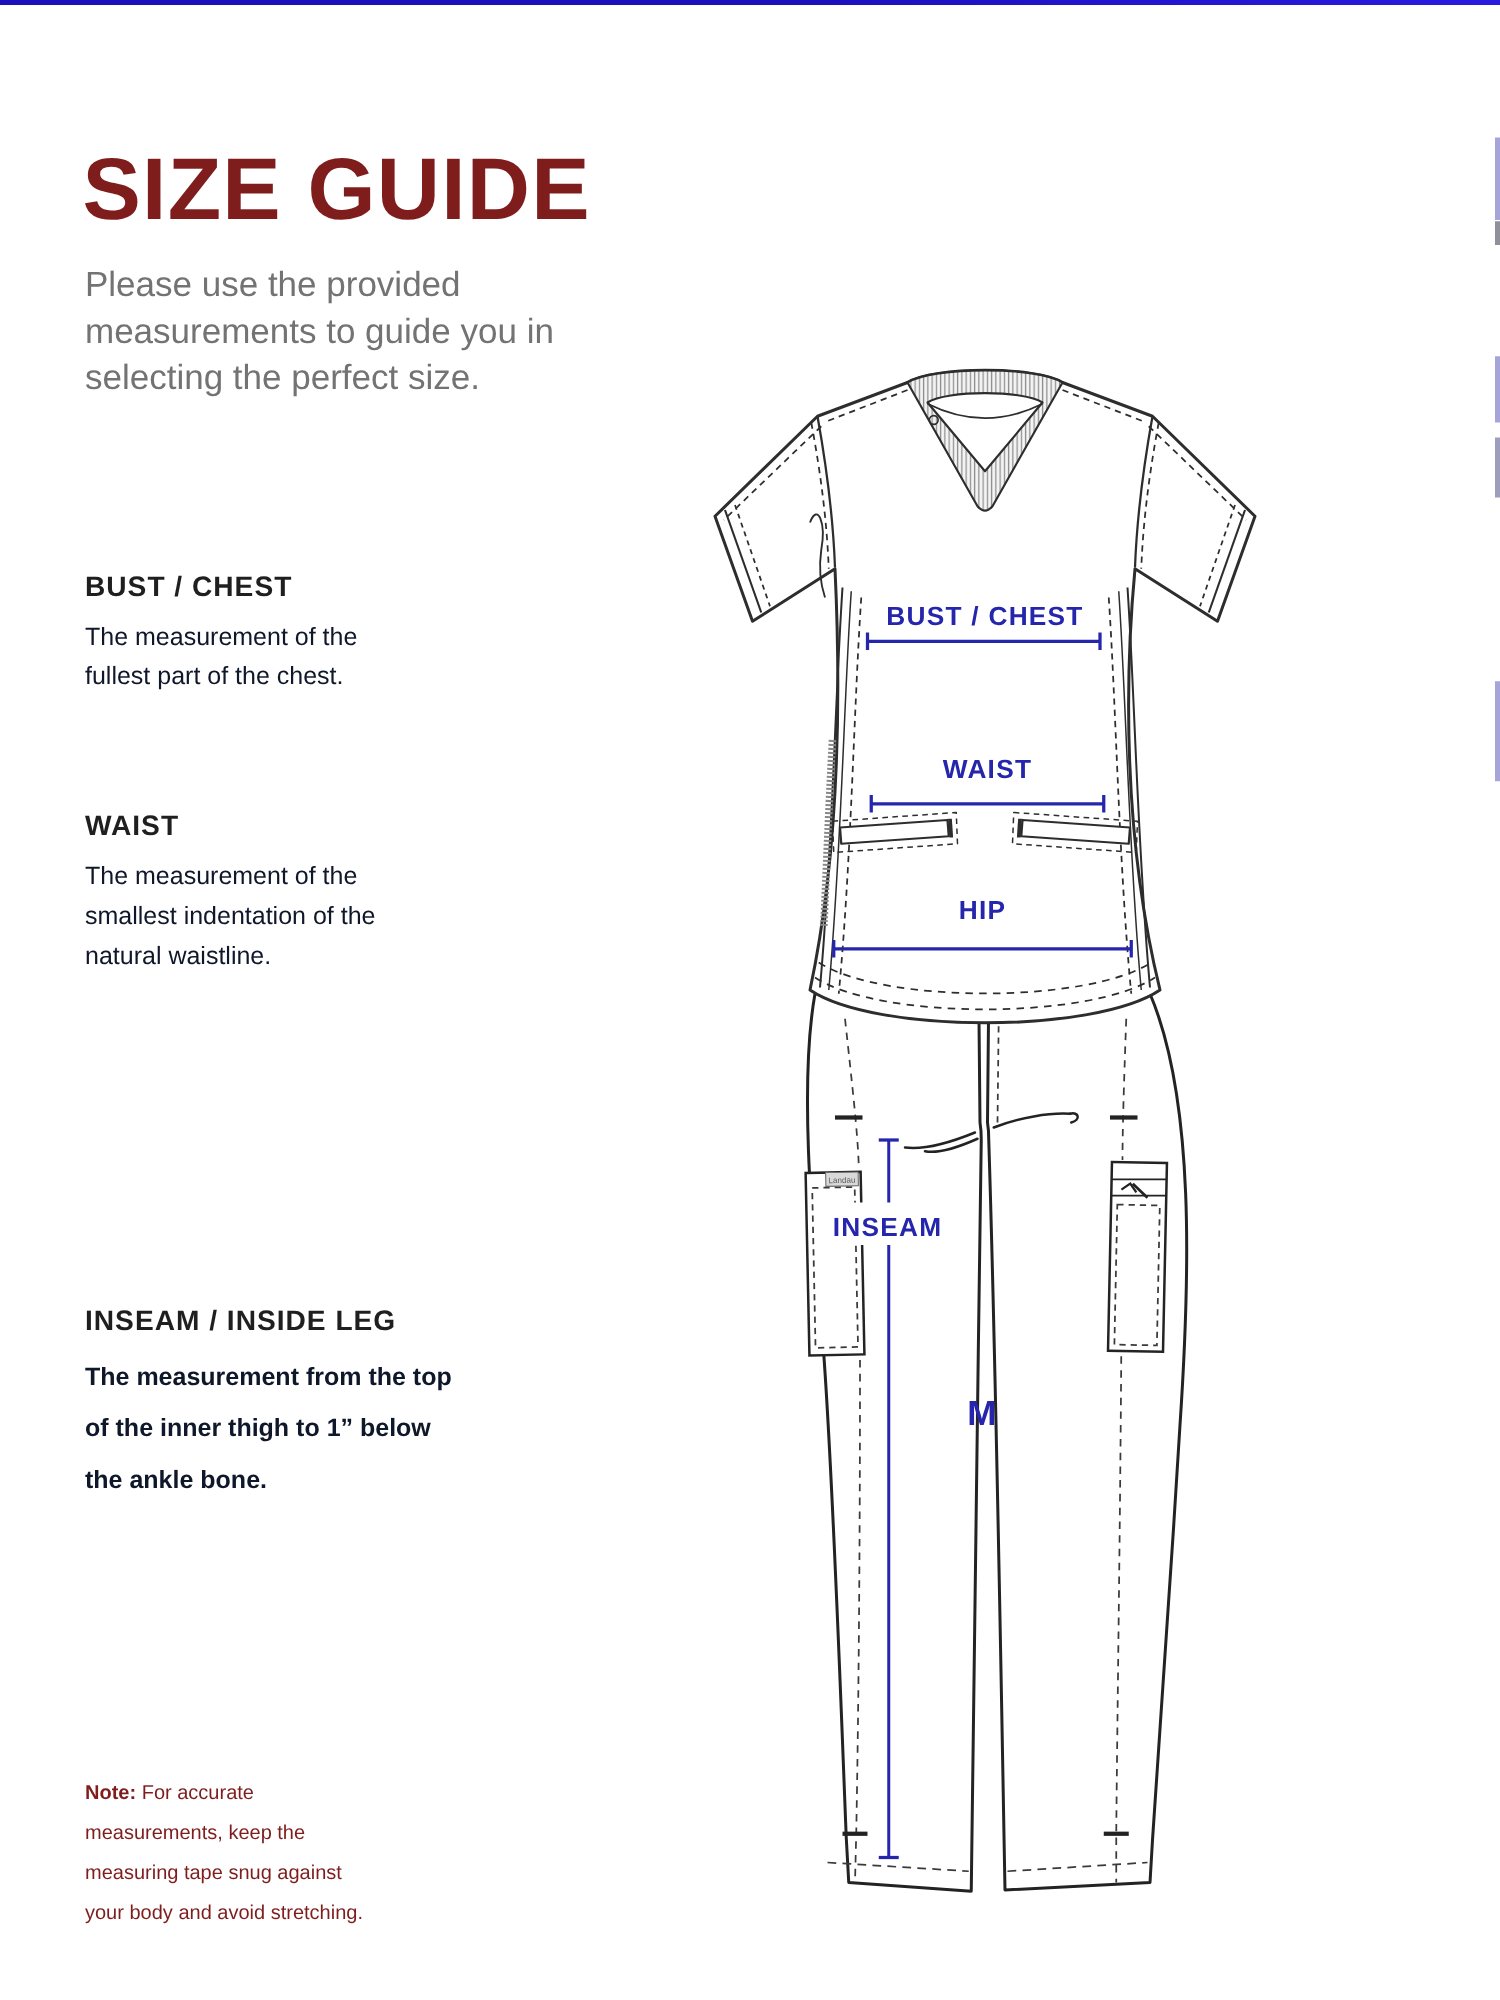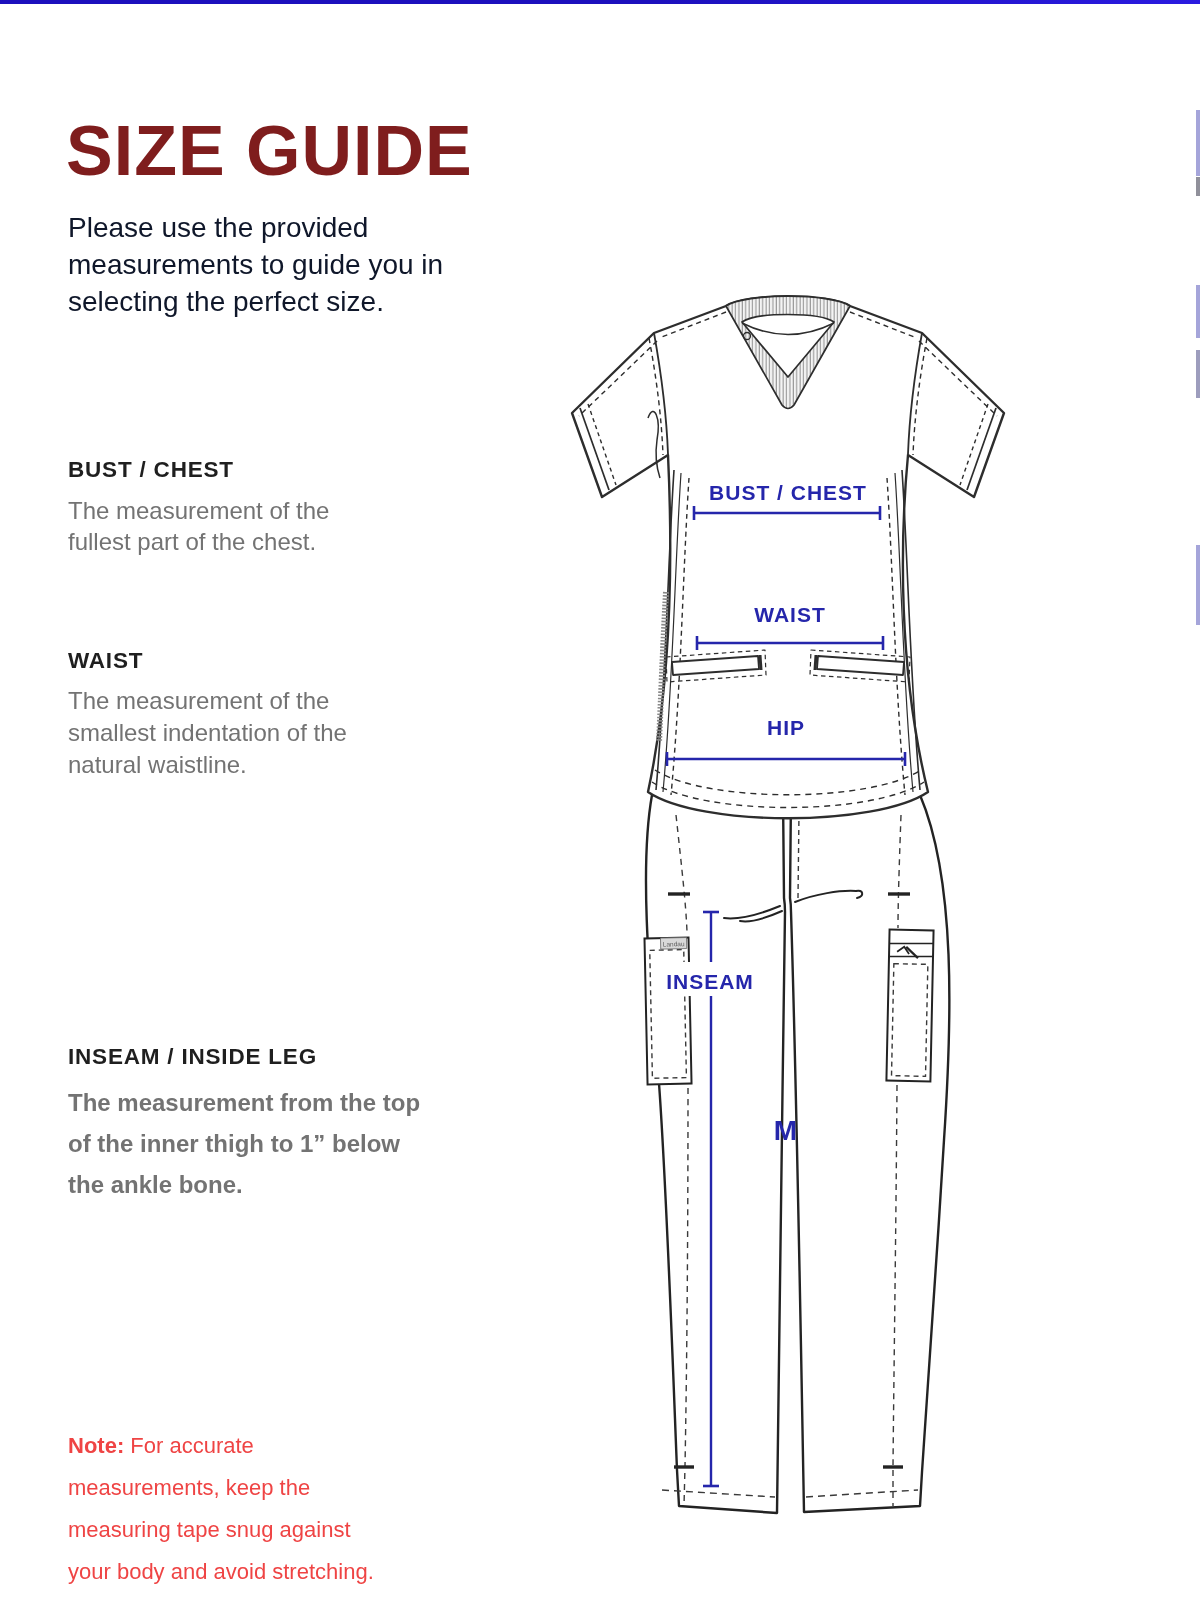--- a/index.html
+++ b/index.html
@@ -5,26 +5,26 @@
   html,body{margin:0;padding:0;}
   body{
     width:1200px;height:1600px;position:relative;background:#ffffff;
     font-family:"Liberation Sans", sans-serif;color:#232323;overflow:hidden;
   }
   .topbar{position:absolute;left:0;top:0;width:1200px;height:4px;
     background:linear-gradient(90deg,#1c10bd 0%,#1c10bd 55%,#2a1ae0 100%);}
   .page-title{position:absolute;left:66px;top:64px;font-size:70px;font-weight:800;
     letter-spacing:1px;color:#7f1d1d;white-space:pre-line;}
   .intro{position:absolute;left:68px;top:181px;font-size:28px;line-height:37px;
-    color:#0f172a;white-space:pre-line;}
+    color:#737373;white-space:pre-line;}
   .section{position:absolute;left:68px;}
   .section h3{margin:0;font-size:22.5px;font-weight:700;letter-spacing:0.8px;color:#1f1f1f;}
-  .section .desc{white-space:pre-line;font-size:24px;color:#737373;}
-  .note{position:absolute;left:68px;top:1403px;font-size:22px;line-height:42px;
-    color:#ef4444;white-space:pre-line;width:360px;}
+  .section .desc{white-space:pre-line;font-size:20px;color:#0f172a;}
+  .note{position:absolute;left:68px;top:1403px;font-size:16px;line-height:32px;
+    color:#7f1d1d;white-space:pre-line;width:360px;}
   .note b{font-weight:700;}
   .edge-artifact{position:absolute;width:4px;right:0;}
   svg text{font-family:"Liberation Sans",sans-serif;}
   .blue-label{font-weight:700;letter-spacing:1px;}
 </style>
 </head>
 <body>
 
 <div class="topbar"></div>
 

